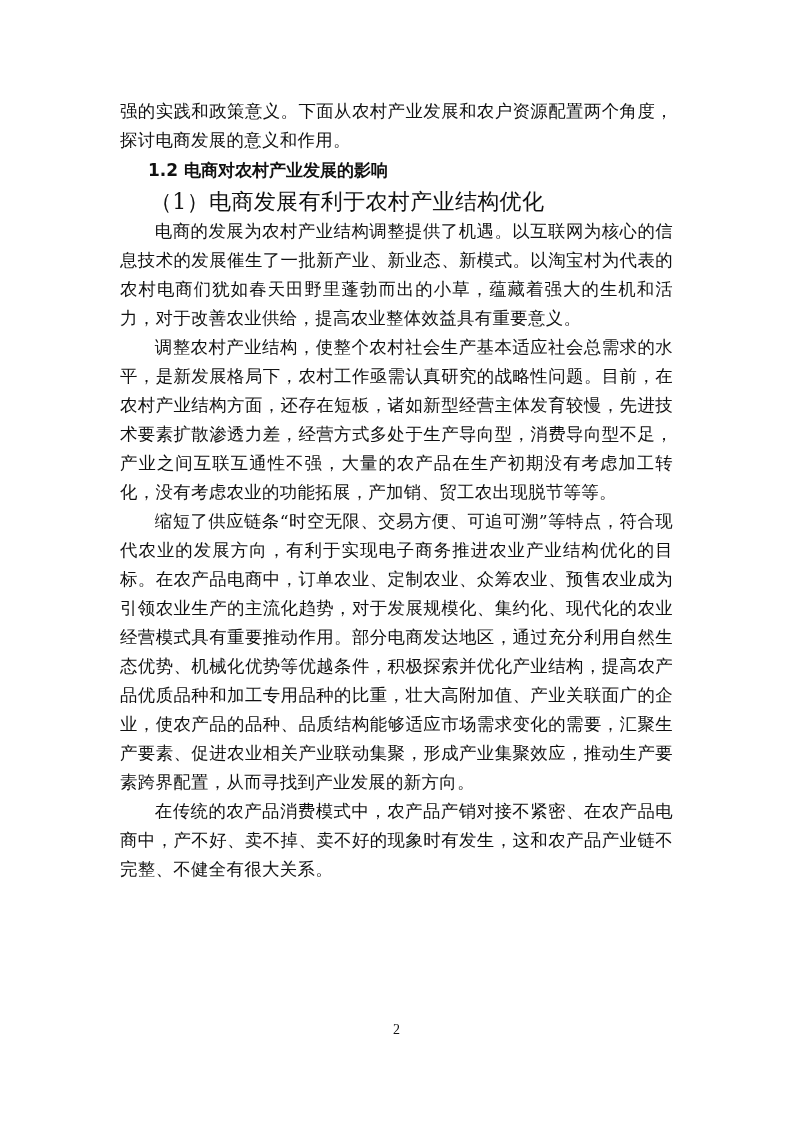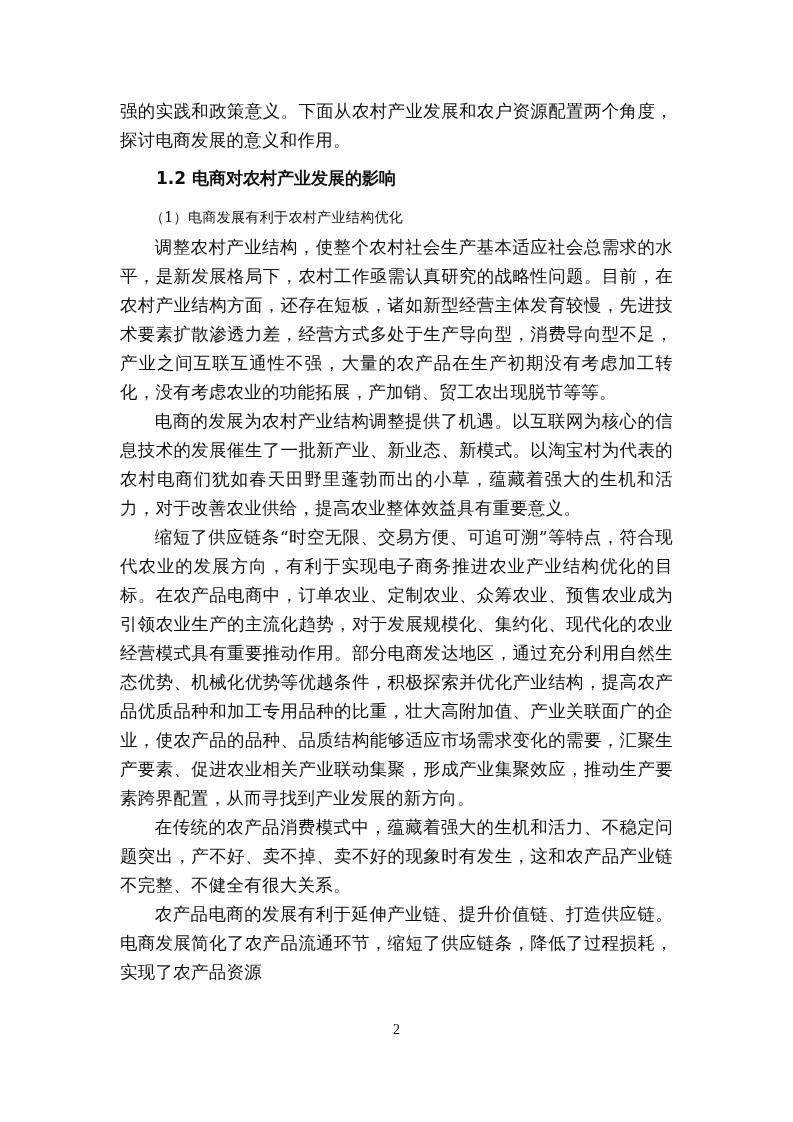--- a/index.html
+++ b/index.html
@@ -30,25 +30,25 @@
       letter-spacing: 0.35px;
     }
     .indent {
       text-indent: 2em;
     }
     .heading {
       font-family: "DejaVu Sans", "Liberation Sans", sans-serif;
       font-weight: bold;
       font-size: 17px;
       line-height: 31.2px;
-      margin: 8px;
+      margin: 0;
       padding-left: 28px;
     }
     .subheading {
-      font-size: 14px;
+      font-size: 22px;
       line-height: 31.2px;
       margin: 0;
       padding-left: 30px;
       letter-spacing: 0.35px;
     }
     .page-number {
       position: absolute;
       top: 1022px;
       left: 0;
       width: 793px;
@@ -58,20 +58,19 @@
       color: #111111;
     }
   </style>
 </head>
 <body>
 
 <div class="page">
   <p class="line-block">强的实践和政策意义。下面从农村产业发展和农户资源配置两个角度，探讨电商发展的意义和作用。</p>
   <p class="heading">1.2  电商对农村产业发展的影响</p>
   <p class="subheading">（1）电商发展有利于农村产业结构优化</p>
+  <p class="line-block indent">电商的发展为农村产业结构调整提供了机遇。以互联网为核心的信息技术的发展催生了一批新产业、新业态、新模式。以淘宝村为代表的农村电商们犹如春天田野里蓬勃而出的小草，蕴藏着强大的生机和活力，对于改善农业供给，提高农业整体效益具有重要意义。</p>
   <p class="line-block indent">调整农村产业结构，使整个农村社会生产基本适应社会总需求的水平，是新发展格局下，农村工作亟需认真研究的战略性问题。目前，在农村产业结构方面，还存在短板，诸如新型经营主体发育较慢，先进技术要素扩散渗透力差，经营方式多处于生产导向型，消费导向型不足，产业之间互联互通性不强，大量的农产品在生产初期没有考虑加工转化，没有考虑农业的功能拓展，产加销、贸工农出现脱节等等。</p>
-  <p class="line-block indent">电商的发展为农村产业结构调整提供了机遇。以互联网为核心的信息技术的发展催生了一批新产业、新业态、新模式。以淘宝村为代表的农村电商们犹如春天田野里蓬勃而出的小草，蕴藏着强大的生机和活力，对于改善农业供给，提高农业整体效益具有重要意义。</p>
   <p class="line-block indent">缩短了供应链条“时空无限、交易方便、可追可溯”等特点，符合现代农业的发展方向，有利于实现电子商务推进农业产业结构优化的目标。在农产品电商中，订单农业、定制农业、众筹农业、预售农业成为引领农业生产的主流化趋势，对于发展规模化、集约化、现代化的农业经营模式具有重要推动作用。部分电商发达地区，通过充分利用自然生态优势、机械化优势等优越条件，积极探索并优化产业结构，提高农产品优质品种和加工专用品种的比重，壮大高附加值、产业关联面广的企业，使农产品的品种、品质结构能够适应市场需求变化的需要，汇聚生产要素、促进农业相关产业联动集聚，形成产业集聚效应，推动生产要素跨界配置，从而寻找到产业发展的新方向。</p>
-  <p class="line-block indent">在传统的农产品消费模式中，蕴藏着强大的生机和活力、不稳定问题突出，产不好、卖不掉、卖不好的现象时有发生，这和农产品产业链不完整、不健全有很大关系。</p>
-  <p class="line-block indent">农产品电商的发展有利于延伸产业链、提升价值链、打造供应链。电商发展简化了农产品流通环节，缩短了供应链条，降低了过程损耗，实现了农产品资源</p>
+  <p class="line-block indent">在传统的农产品消费模式中，农产品产销对接不紧密、在农产品电商中，产不好、卖不掉、卖不好的现象时有发生，这和农产品产业链不完整、不健全有很大关系。</p>
 </div>
 
 <div class="page-number">2</div>
 
 </body></html>

